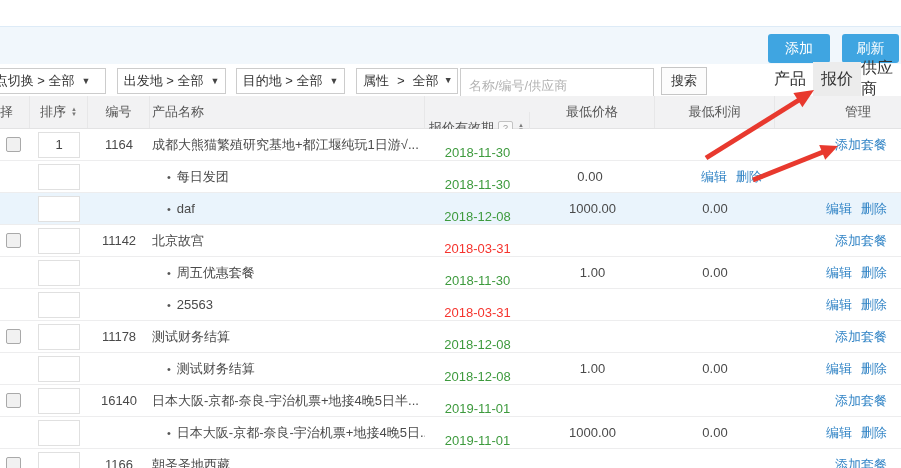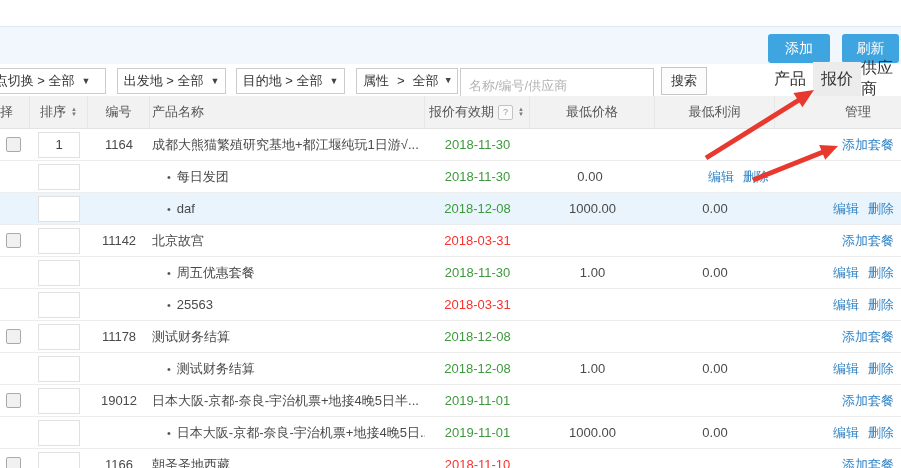--- a/index.html
+++ b/index.html
@@ -37,42 +37,42 @@
 
   
   .thead{position:absolute;top:96px;left:0;width:901px;height:33px;background:#f2f2f3;border-bottom:1px solid #e3e3e4;
     display:flex;box-sizing:border-box;font-size:13px;color:#555;}
   .th{display:flex;align-items:center;height:100%;box-sizing:border-box;border-right:1px solid #e7e7e8;overflow:hidden;}
   .th:last-child{border-right:none;}
   .c-select{width:30px;}
   .c-sort{width:58px;justify-content:center;}
   .c-code{width:62px;justify-content:center;}
   .c-name{width:275px;padding-left:2px;}
-  .c-date{width:105px;padding-left:4px;}
+  .c-date{width:105px;padding-left:4px;margin-top:16px;}
   .c-price{width:125px;justify-content:center;}
   .c-profit{width:120px;justify-content:center;}
   .c-manage{width:126px;justify-content:flex-end;padding-right:30px;}
   .th-select-label{margin-left:-13px;white-space:nowrap;}
   .sorticon{display:inline-flex;flex-direction:column;align-items:center;margin-left:5px;color:#7a7a7a;cursor:pointer;}
   .sorticon span{font-size:6px;line-height:5px;}
   .helpicon{display:inline-flex;align-items:center;justify-content:center;width:13px;height:13px;margin-left:4px;
     border:1px solid #c3c3c3;border-radius:2px;background:#fafafa;color:#999;font-size:9px;cursor:pointer;}
 
   .rows{position:absolute;top:129px;left:0;width:901px;}
   .row{display:flex;height:32px;box-sizing:border-box;border-bottom:1px solid #ededee;align-items:center;
     font-size:13px;color:#4a4a4a;background:#fff;}
   .row.hl{background:#eaf4fc;}
   .cell{display:flex;align-items:center;height:100%;box-sizing:border-box;overflow:hidden;}
   .cell.c-select{padding-left:6px;}
   .cell.c-name{white-space:nowrap;}
   .cell.c-name.sub{padding-left:17px;}
   .bullet{font-size:11px;color:#555;margin-right:6px;}
   .cell.c-code{justify-content:center;}
   .cell.c-date{justify-content:center;padding-left:0;}
-  .cell.c-manage{justify-content:flex-end;gap:9px;padding-right:7px;}
+  .cell.c-manage{justify-content:flex-end;gap:9px;padding-right:14px;}
   .cb{width:13px;height:13px;border:1px solid #a9a9a9;border-radius:2px;background:#f1f1f1;display:inline-block;cursor:pointer;}
   .sort-input{width:36px;height:22px;box-sizing:content-box;border:1px solid #e0e0e0;text-align:center;
     font-size:13px;color:#444;font-family:inherit;outline:none;background:#fff;}
   .date-valid{color:var(--valid-green);}
   .date-expired{color:var(--expired-red);}
   .lnk{color:var(--link-blue);text-decoration:none;cursor:pointer;white-space:nowrap;}
 
   
   .arrows{position:absolute;top:0;left:0;pointer-events:none;z-index:10;}
   .arrow-line{stroke:var(--arrow-red);stroke-width:5;fill:none;}
@@ -309,21 +309,21 @@
           <a class="lnk">删除</a>
         </div>
       </div>
       <div class="row">
         <div class="cell c-select">
           <span class="cb"></span>
         </div>
         <div class="cell c-sort">
           <input class="sort-input" style="">
         </div>
-        <div class="cell c-code">19012</div>
+        <div class="cell c-code">16140</div>
         <div class="cell c-name">
           <span>日本大阪-京都-奈良-宇治机票+地接4晚5日半...</span>
         </div>
         <div class="cell c-date">
           <span class="date-valid">2019-11-01</span>
         </div>
         <div class="cell c-price"></div>
         <div class="cell c-profit"></div>
         <div class="cell c-manage">
           <a class="lnk">添加套餐</a>

